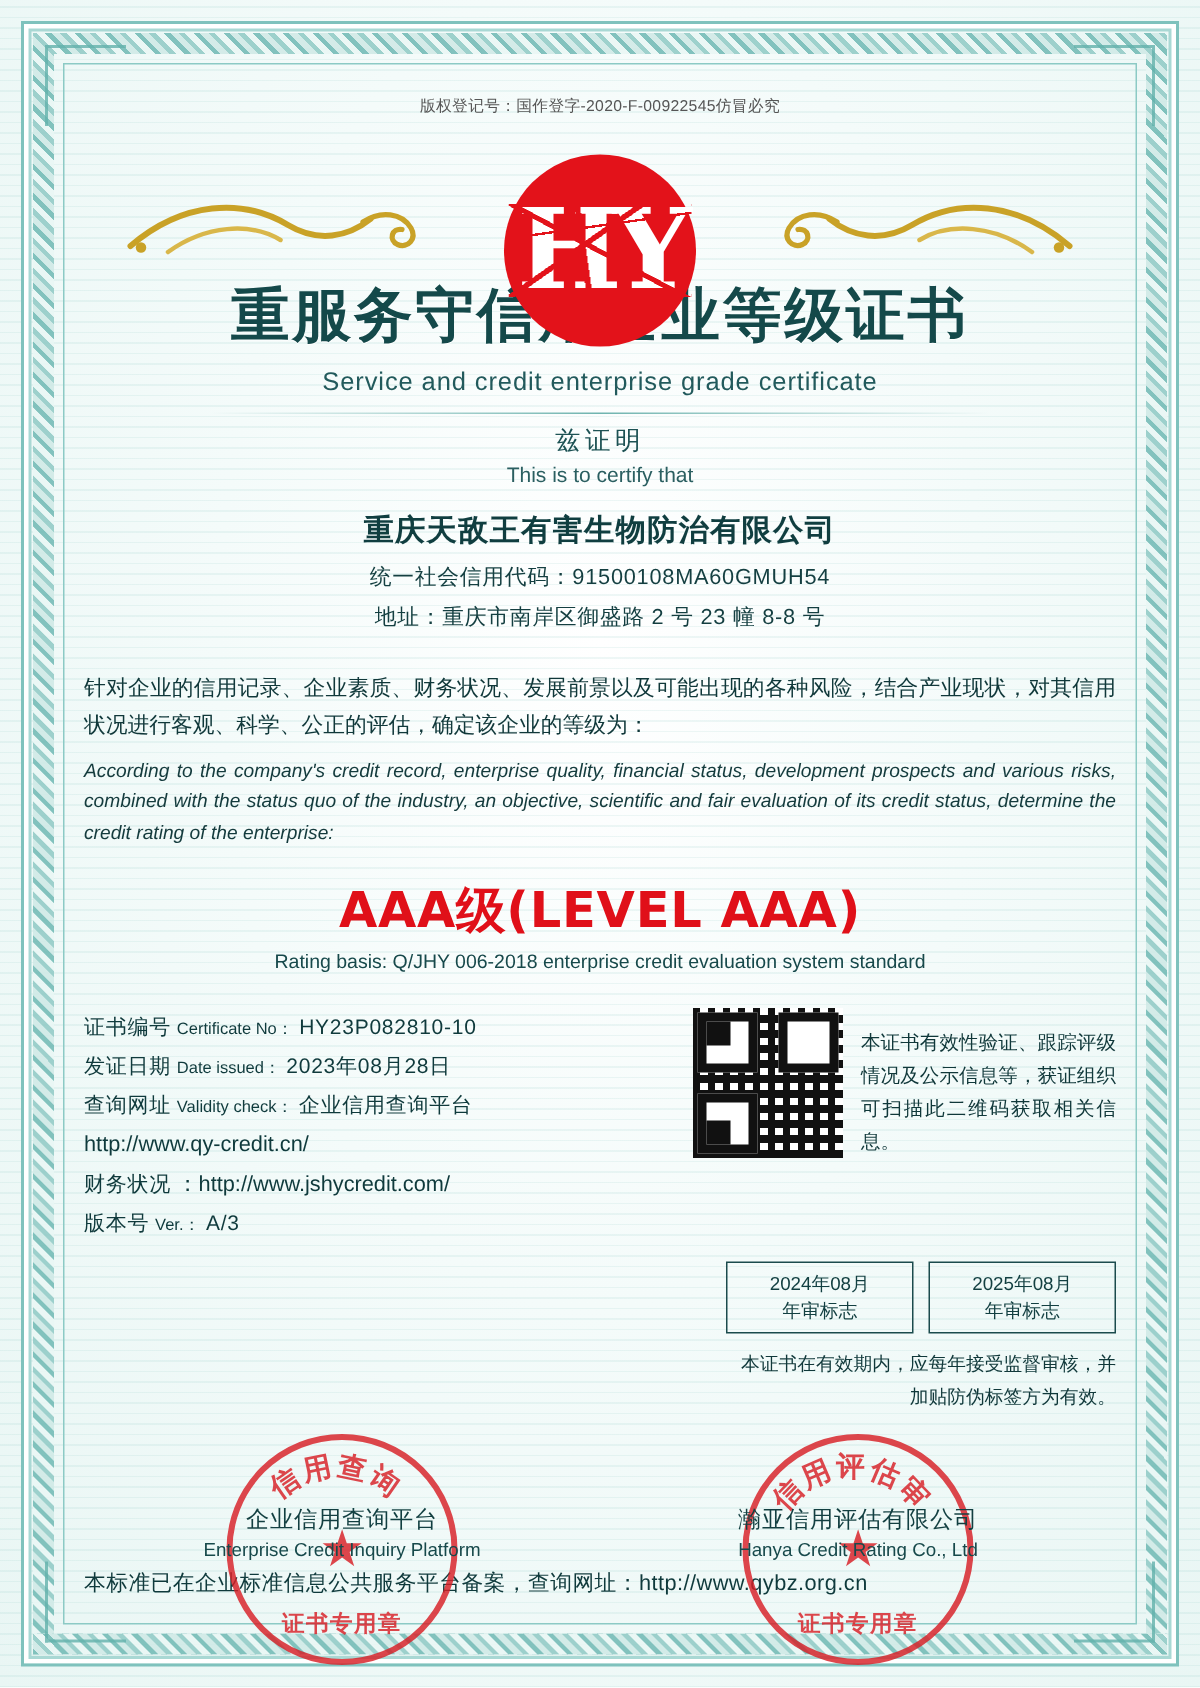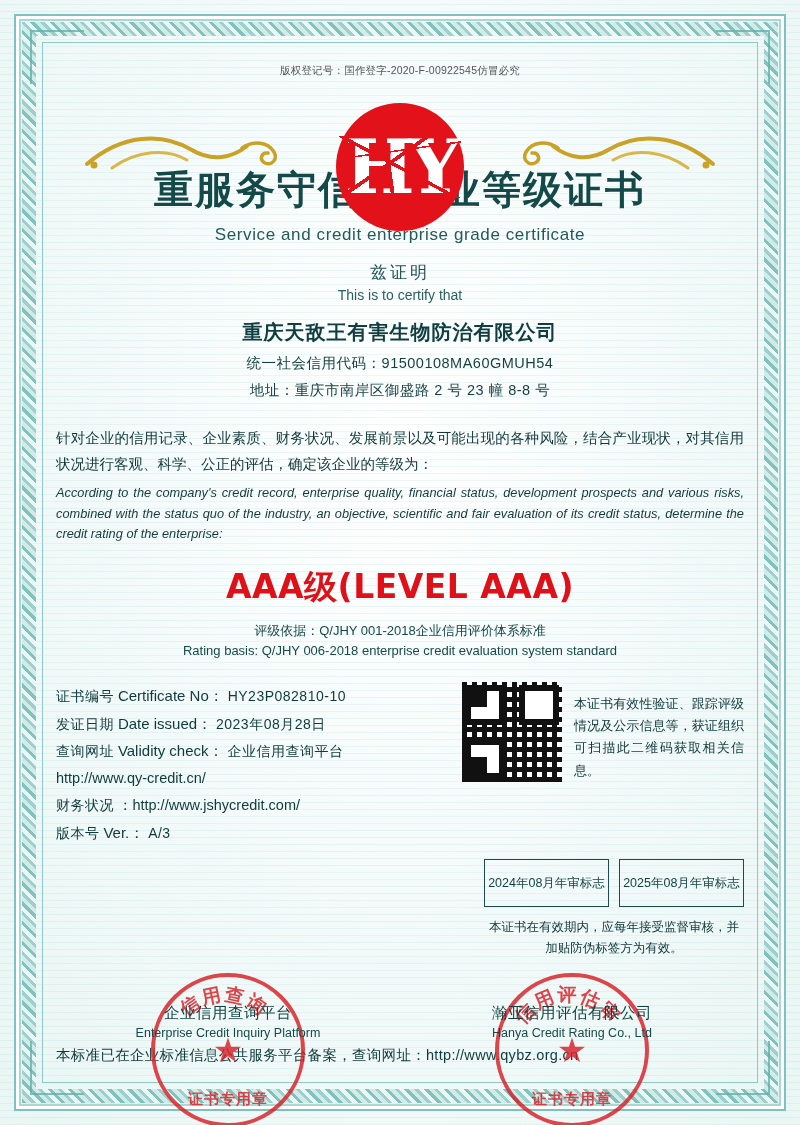--- a/index.html
+++ b/index.html
@@ -232,21 +232,21 @@
     align-items: flex-start;
   }
   .details-left {
     width: 400px;
     font-size: 14px;
     color: #0f3a3c;
     line-height: 1.85;
   }
   .details-left .row { white-space: nowrap; }
   .lab-cn { letter-spacing: 0.5px; }
-  .lab-en { font-size: 15px; }
+  .lab-en { font-size: 11px; }
   .val { letter-spacing: 0.5px; }
   .url-line { font-size: 14.5px; }
 
   .details-right {
     flex: 1;
     display: flex;
     gap: 12px;
     padding-left: 6px;
     align-items: flex-end;
   }
@@ -312,34 +312,35 @@
     margin-left: auto;
     margin-top: 12px;
     display: flex;
     gap: 10px;
   }
   .annual-box {
     flex: 1;
     border: 1px solid #1b4b4d;
     height: 46px;
     display: flex;
+    flex-direction: column;
     align-items: center;
     justify-content: center;
     font-size: 12.5px;
     color: #123f41;
     line-height: 1.5;
   }
   .annual-note {
     width: 260px;
     margin-left: auto;
     margin-top: 10px;
     font-size: 12.5px;
     color: #10383a;
     line-height: 1.7;
-    text-align: center;
+    text-align: right;
   }
 
   
   .seals-row {
     width: 100%;
     margin-top: 18px;
     display: flex;
     justify-content: space-around;
     position: relative;
     height: 120px;
@@ -471,21 +472,20 @@
     <div class="company-code">统一社会信用代码：91500108MA60GMUH54</div>
     <div class="company-address">地址：重庆市南岸区御盛路 2 号 23 幢 8-8 号</div>
 
     <div class="body-block">
       <div class="body-cn">针对企业的信用记录、企业素质、财务状况、发展前景以及可能出现的各种风险，结合产业现状，对其信用状况进行客观、科学、公正的评估，确定该企业的等级为：</div>
       <div class="body-en">According to the company's credit record, enterprise quality, financial status, development prospects and various risks, combined with the status quo of the industry, an objective, scientific and fair evaluation of its credit status, determine the credit rating of the enterprise:</div>
     </div>
 
     <div class="level">AAA级(LEVEL AAA)</div>
 
-    <div class="basis-cn">评级依据：Q/JHY 001-2018企业信用评价体系标准</div>
     <div class="basis-en">Rating basis: Q/JHY 006-2018 enterprise credit evaluation system standard</div>
 
     <div class="details-row">
 
       <div class="details-left">
         <div class="row">
           <span class="lab-cn">证书编号</span>
           <span class="lab-en">Certificate No：</span>
           <span class="val">HY23P082810-10</span>
         </div>

